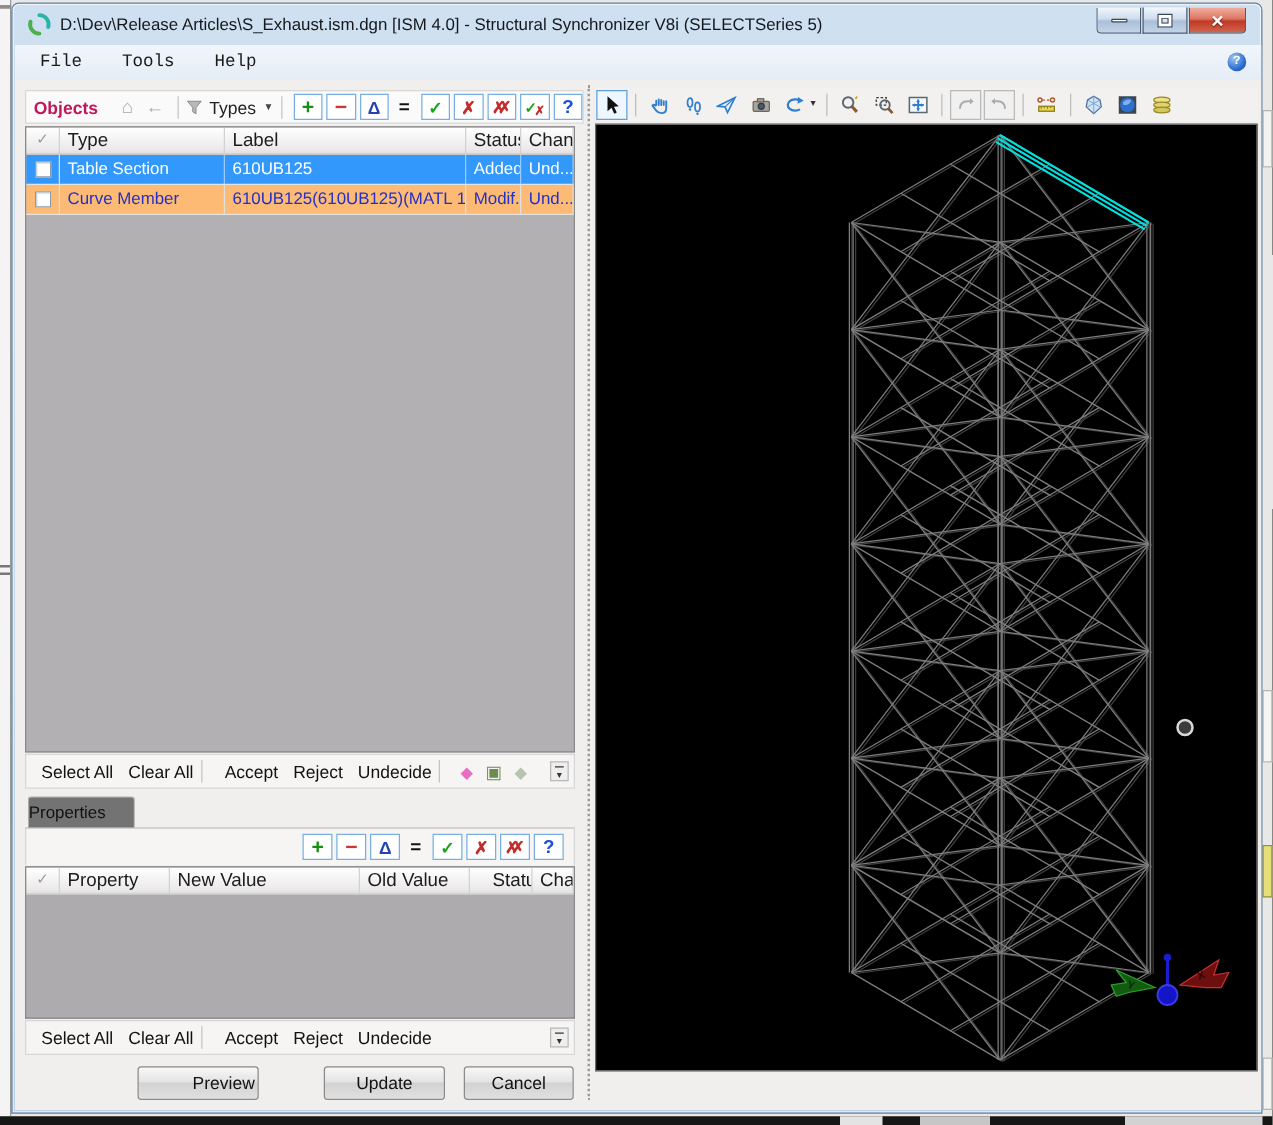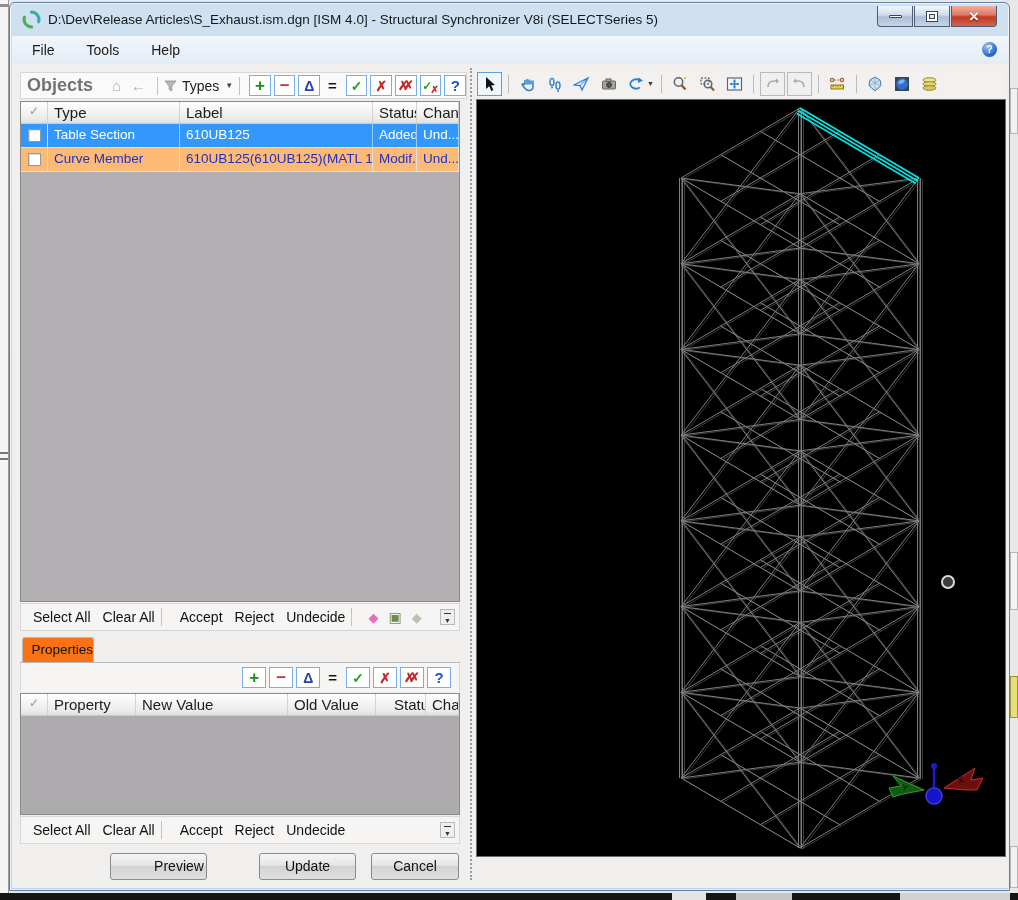--- a/index.html
+++ b/index.html
@@ -31,33 +31,33 @@
   .winbtns { position:absolute; right:12px; top:3px; display:flex; }
   .wbtn { width:36px; height:21px; border:1px solid #4d5e73; border-top:none; display:flex; align-items:center; justify-content:center;
           background:linear-gradient(#f2f7fc 0%,#cfdced 45%,#aabfd8 55%,#c4d4e7 100%); }
   .wbtn.min { border-radius:0 0 0 4px; }
   .wbtn.close { width:46px; border-radius:0 0 4px 0; background:linear-gradient(#f0b0a0 0%,#dd7663 45%,#c03a24 55%,#d2654f 100%); margin-left:1px; }
   .wbtn.rest { margin-left:1px; }
   .min-glyph { width:13px; height:3px; background:#fff; border:1px solid #39465a; border-radius:1px; }
   .rest-glyph { width:10px; height:9px; border:2px solid #fff; box-shadow:0 0 0 1px #39465a, inset 0 0 0 1px #39465a; background:#dce6f2; }
   .close-glyph { color:#fff; font-size:17px; font-weight:bold; line-height:1; text-shadow:0 1px 1px #5d1208; }
 
-  .menubar { position:absolute; left:2px; top:33px; width:997px; height:28px; background:linear-gradient(#f2f6fb,#e4ecf5); display:flex; align-items:center; }
+  .menubar { position:absolute; left:2px; top:33px; width:997px; height:28px; background:linear-gradient(#f2f6fb,#e4ecf5); display:flex; align-items:center;font-family:Liberation Mono, monospace; }
   .menu-item { font-size:14px; color:#1a1a1a; padding:3px 12px; margin-left:8px; }
   .help-sphere { position:absolute; right:12px; top:6px; width:15px; height:15px; border-radius:50%;
                  background:radial-gradient(circle at 35% 30%, #9fc6f0, #2f6fd0 60%, #164a9e);
                  color:#fff; font-size:10px; font-weight:bold; text-align:center; line-height:15px; }
 
   .client { position:absolute; left:2px; top:61px; width:997px; height:824px; background:#f1efed; }
 
   
   .left-pane { position:absolute; left:8px; top:8px; width:447px; height:812px; }
 
   .obj-toolbar { position:absolute; left:0; top:0; width:100%; height:27px; display:flex; align-items:center; background:#fbfafa; border:1px solid #d7d7d7; }
-  .pane-title { font-size:18px; font-weight:bold; color:#737373; margin:0 14px 0 6px; }
+  .pane-title { font-size:14px; font-weight:bold; color:#be185d; margin:0 14px 0 6px; }
   .tb-ico { font-size:15px; color:#a9a9a9; margin:0 5px; }
   .vsep { width:1px; height:18px; background:#c3c3c3; margin:0 6px; }
   .types-group { display:flex; align-items:center; font-size:14px; color:#222; }
   .funnel { margin-right:5px; }
   .dd-caret { font-size:8px; color:#444; margin-left:6px; }
   .sqbtn { width:24px; height:21px; border:1px solid #79aee0; background:#fff; display:flex; align-items:center; justify-content:center;
            font-size:14px; font-weight:bold; margin-left:3px; }
   .sqbtn .g-plus { color:#149114; font-size:17px; }
   .sqbtn .g-minus { color:#d23434; font-size:17px; }
   .sqbtn .g-delta { color:#2442b5; font-size:14px; }
@@ -86,22 +86,22 @@
   .obj-footer { top:531px; }
   .lf-link { margin-left:12px; white-space:nowrap; }
   .lf-ico { font-size:13px; margin-left:10px; }
   .ico-dia-pink { color:#e86ec2; }
   .ico-boxdot { color:#6d8c4e; font-size:14px; }
   .ico-dia-gray { color:#b9c4ae; }
   .overflow-btn { margin-left:auto; margin-right:4px; width:15px; height:16px; border:1px solid #b9b9b9; background:#eee; font-size:7px; color:#333; text-align:center; line-height:14px; }
   .overflow-btn i { display:block; border-top:1px solid #333; width:7px; margin:3px auto 0; font-style:normal; }
 
   .props-tabrow { position:absolute; left:0; top:565px; width:440px; height:26px; border-bottom:1px solid #b9b9b9; }
-  .tab { position:absolute; left:2px; bottom:0; width:72px; height:25px; background:#f97316; border:1px solid #b9b9b9; border-bottom:none; border-radius:3px 3px 0 0;
-         font-size:13.5px; color:#111; text-align:right; line-height:24px; }
+  .tab { position:absolute; left:2px; bottom:0; width:86px; height:25px; background:#737373; border:1px solid #b9b9b9; border-bottom:none; border-radius:3px 3px 0 0;
+         font-size:13.5px; color:#111; text-align:left; line-height:24px; }
   .props-toolbar { position:absolute; left:0; top:591px; width:440px; height:29px; background:#f6f5f4; border-left:1px solid #d7d7d7; border-right:1px solid #d7d7d7;
                    display:flex; align-items:center; justify-content:flex-end; padding-right:8px; }
   .props-table { position:absolute; left:0; top:621px; width:440px; height:122px; border:1px solid #898989; background:#aeabae; overflow:hidden; }
   .props-footer { top:744px; }
   .actions { position:absolute; left:0; top:781px; width:447px; height:30px; }
   .abtn { position:absolute; height:27px; border:1px solid #8a8a8a; border-radius:3px; background:linear-gradient(#f7f7f7,#e4e4e4 45%,#d2d2d2 50%,#e0e0e0);
           font-size:14px; color:#111; text-align:center; line-height:25px; }
   .abtn.preview { left:90px; width:97px;padding-left:41px; }
   .abtn.update { left:239px; width:97px; }
   .abtn.cancel { left:351px; width:88px; }

